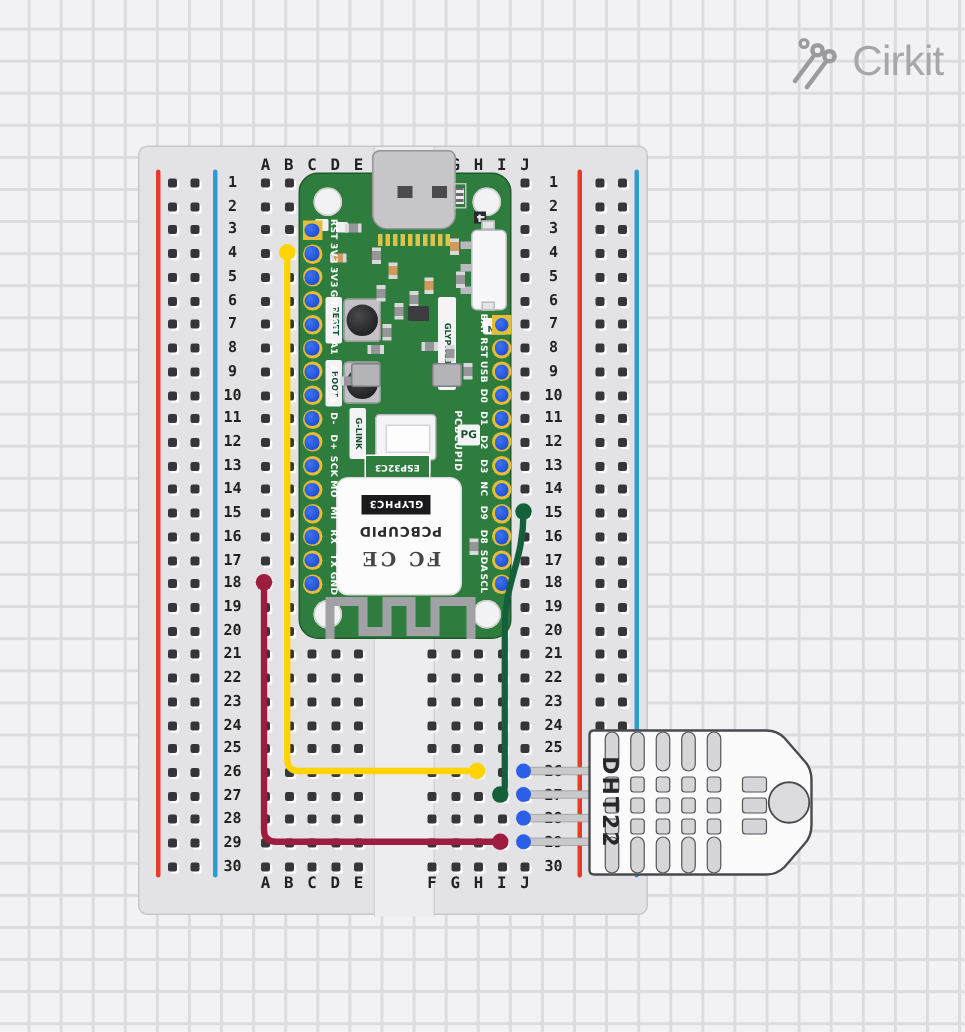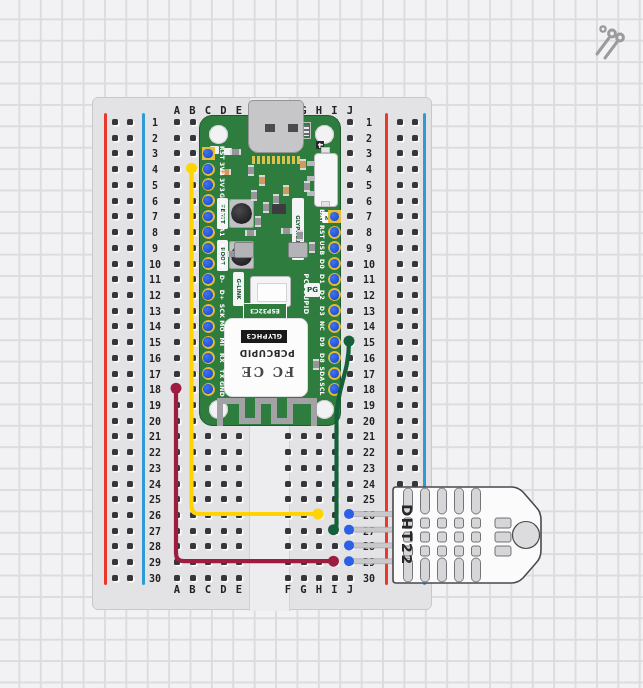--- a/index.html
+++ b/index.html
@@ -108,20 +108,21 @@
   <div class="logo">
     <svg width="36" height="38" viewBox="0 0 36 38">
       <g fill="none" stroke="#9b9a9d" stroke-width="3" stroke-linecap="round">
         <circle cx="10" cy="7" r="2.6" stroke-width="2.2"></circle>
         <line x1="4" y1="32" x2="16" y2="16"></line>
         <circle cx="19" cy="11.5" r="3.4"></circle>
         <line x1="12" y1="36" x2="24" y2="20"></line>
         <circle cx="27" cy="15.5" r="3.4"></circle>
       </g>
     </svg>
+    <span class="brand brand-light">Cirkit</span>
   </div>
 
   <div class="bb">
     <div class="channel"></div>
     <div class="rail-line" style="left:11px;background:#e8392b;"></div>
     <div class="rail-line" style="left:49px;background:#2e9bd6;"></div>
     <div class="rail-line" style="left:292px;background:#e8392b;"></div>
     <div class="rail-line" style="left:330px;background:#2e9bd6;"></div>
     <div id="bb-gen">
         <div class="hole" style="left:81.0px;top:21.0px;"></div>

